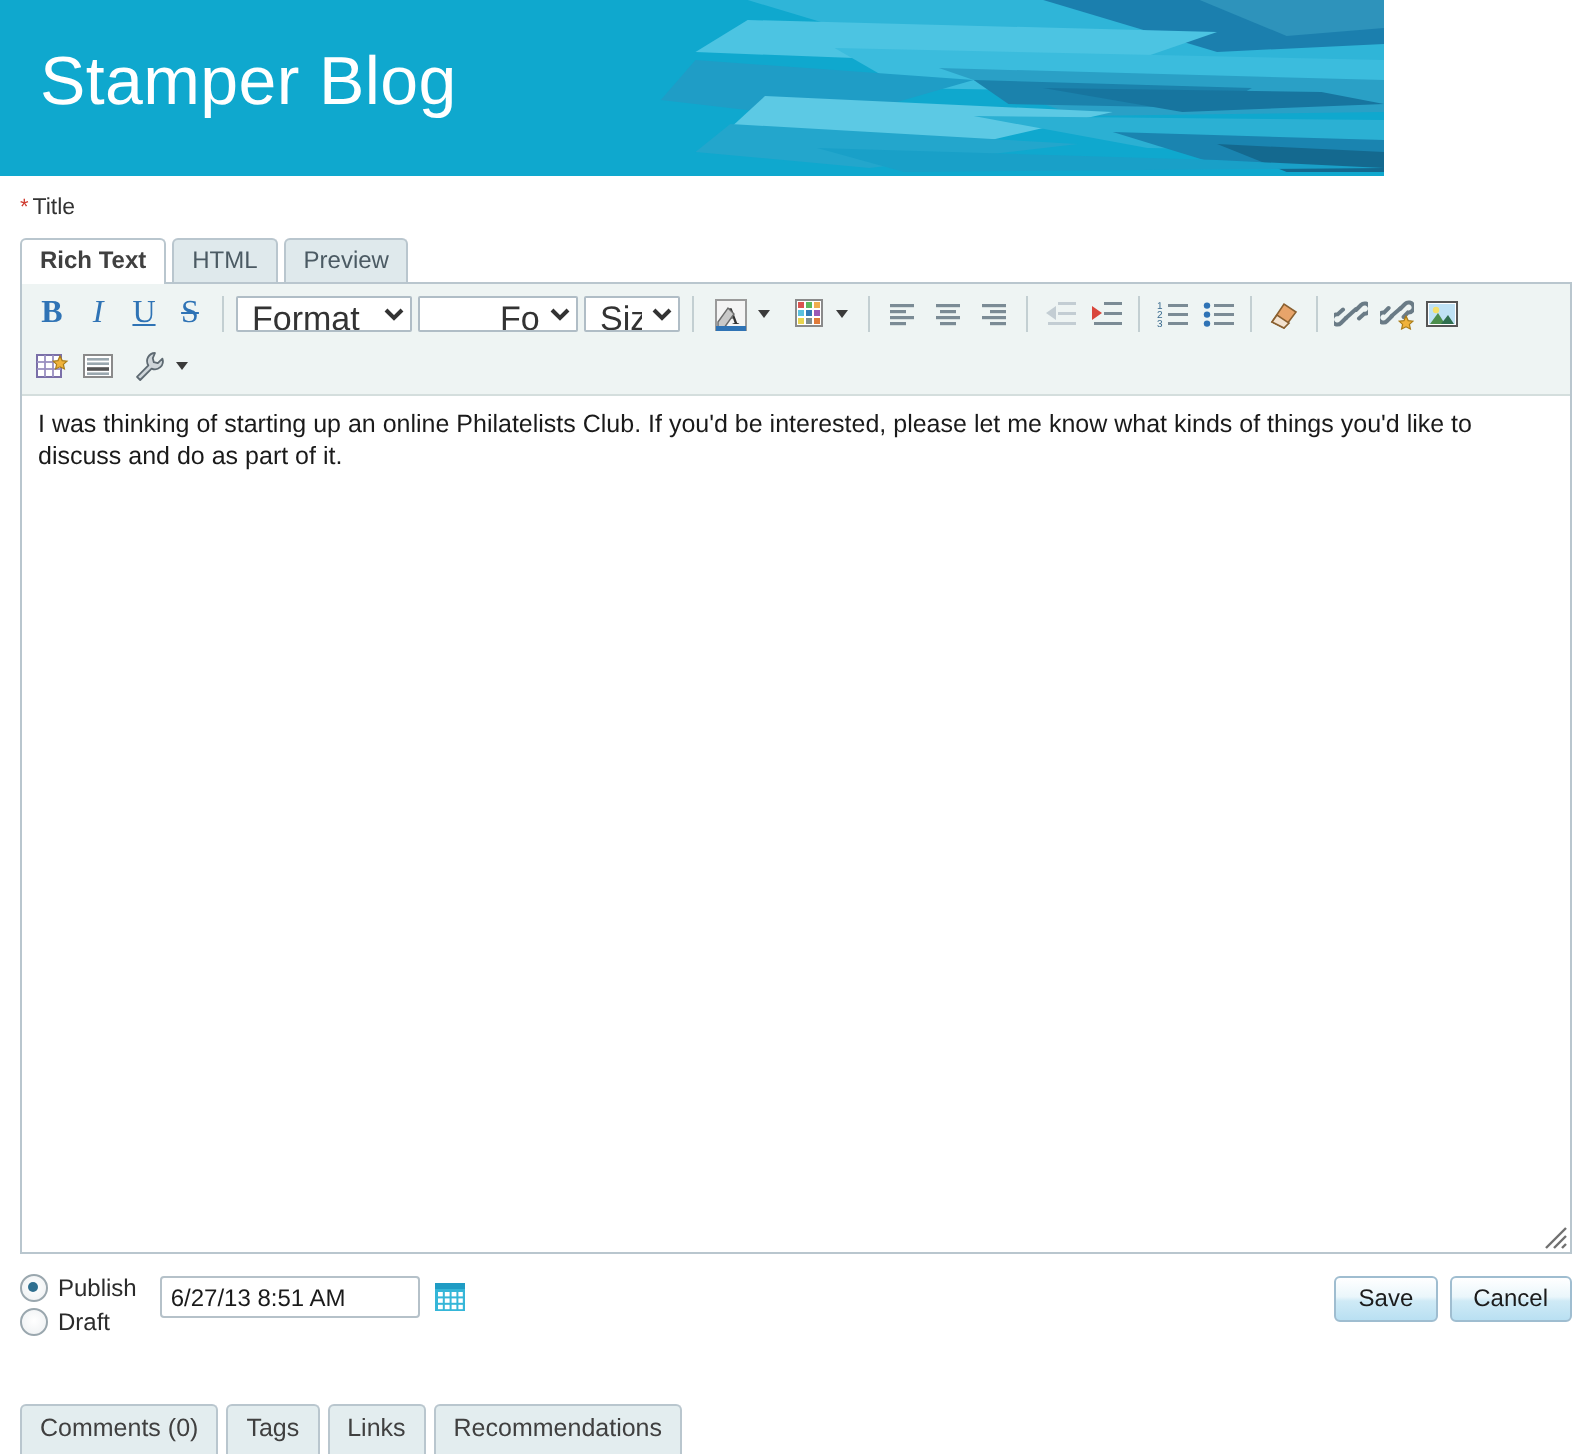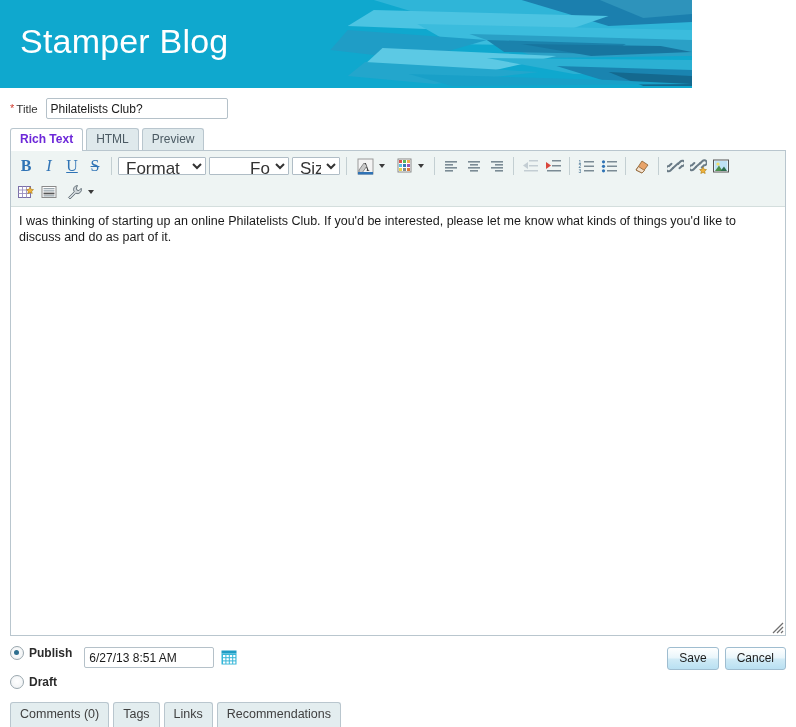--- a/index.html
+++ b/index.html
@@ -91,21 +91,21 @@
     color: #4b5a63;
     font-size: 12px;
     padding: 3px 9px 4px 9px;
     border-radius: 3px 3px 0 0;
     cursor: pointer;
     line-height: 14px;
     user-select: none;
   }
   .mode-tab.active {
     background: #ffffff;
-    color: #6d28d9;
+    color: #404040;
     font-weight: bold;
     border-color: #b9c6ce;
     padding-bottom: 5px;
     margin-bottom: -1px;
   }
 
   
   .editor-frame {
     margin: 0 10px 0 10px;
     border: 1px solid #b9c6ce;
@@ -208,21 +208,21 @@
   }
 
   
   .footer {
     display: flex;
     align-items: flex-start;
     justify-content: space-between;
     padding: 10px 10px 0 10px;
   }
   .publish-block { display: flex; align-items: flex-start; }
-  .radio-col { display: flex; flex-direction: column; gap: 15px; font-weight: bold; }
+  .radio-col { display: flex; flex-direction: column; gap: 3px; }
   .radio-line { display: flex; align-items: center; gap: 5px; cursor: pointer; }
   .radio {
     width: 12px; height: 12px;
     border-radius: 50%;
     border: 1px solid #9aa7ae;
     background: radial-gradient(circle at 50% 45%, #ffffff 0%, #eceff1 100%);
     display: inline-block;
     position: relative;
     flex: none;
   }
@@ -314,21 +314,20 @@
     <polygon points="700,72 796,76 796,86 740,86" fill="#14698f"></polygon>
     <polygon points="420,62 620,72 500,84 400,76" fill="#23a6cc"></polygon>
     <polygon points="470,74 700,80 796,84 520,86" fill="#19a0c8"></polygon>
   </svg>
   <div class="banner-title">Stamper Blog</div>
 </div>
 
 <div class="title-row">
   <span class="req-star">*</span>
   <span class="title-label">Title</span>
-  <input class="title-input" type="text" value="Philatelists Club?" placeholder="Title" style="">
 </div>
 
 <div class="mode-tabs">
   <div class="mode-tab active">Rich Text</div>
   <div class="mode-tab">HTML</div>
   <div class="mode-tab">Preview</div>
 </div>
 
 <div class="editor-frame">
 

